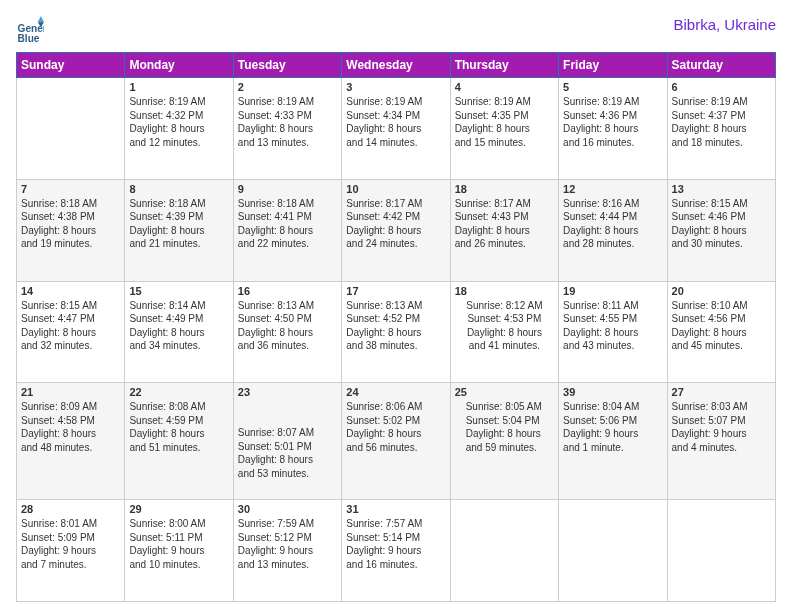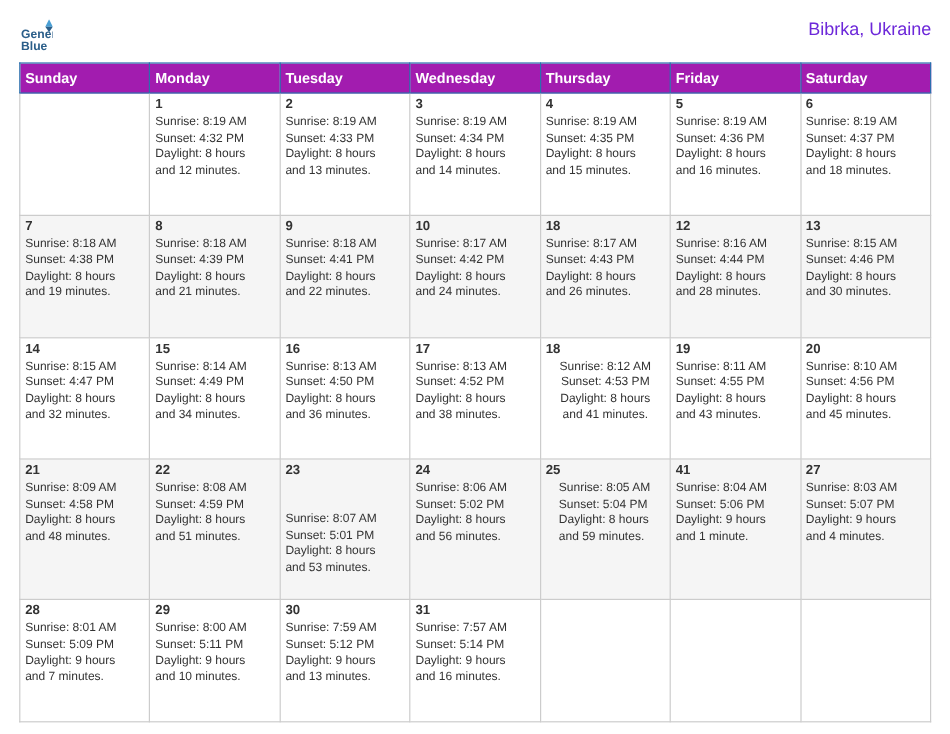--- a/index.html
+++ b/index.html
@@ -299,21 +299,21 @@
 and 56 minutes.</div>
           </td>
           <td>
             <span class="day-number">25</span>
             <div class="cell-text" style="white-space: pre-line; margin-left: 11px;">Sunrise: 8:05 AM
 Sunset: 5:04 PM
 Daylight: 8 hours
 and 59 minutes.</div>
           </td>
           <td>
-            <span class="day-number">41</span>
+            <span class="day-number">39</span>
             <div class="cell-text" style="white-space: pre-line;">Sunrise: 8:04 AM
 Sunset: 5:06 PM
 Daylight: 9 hours
 and 1 minute.</div>
           </td>
           <td>
             <span class="day-number">27</span>
             <div class="cell-text" style="white-space: pre-line;">Sunrise: 8:03 AM
 Sunset: 5:07 PM
 Daylight: 9 hours

